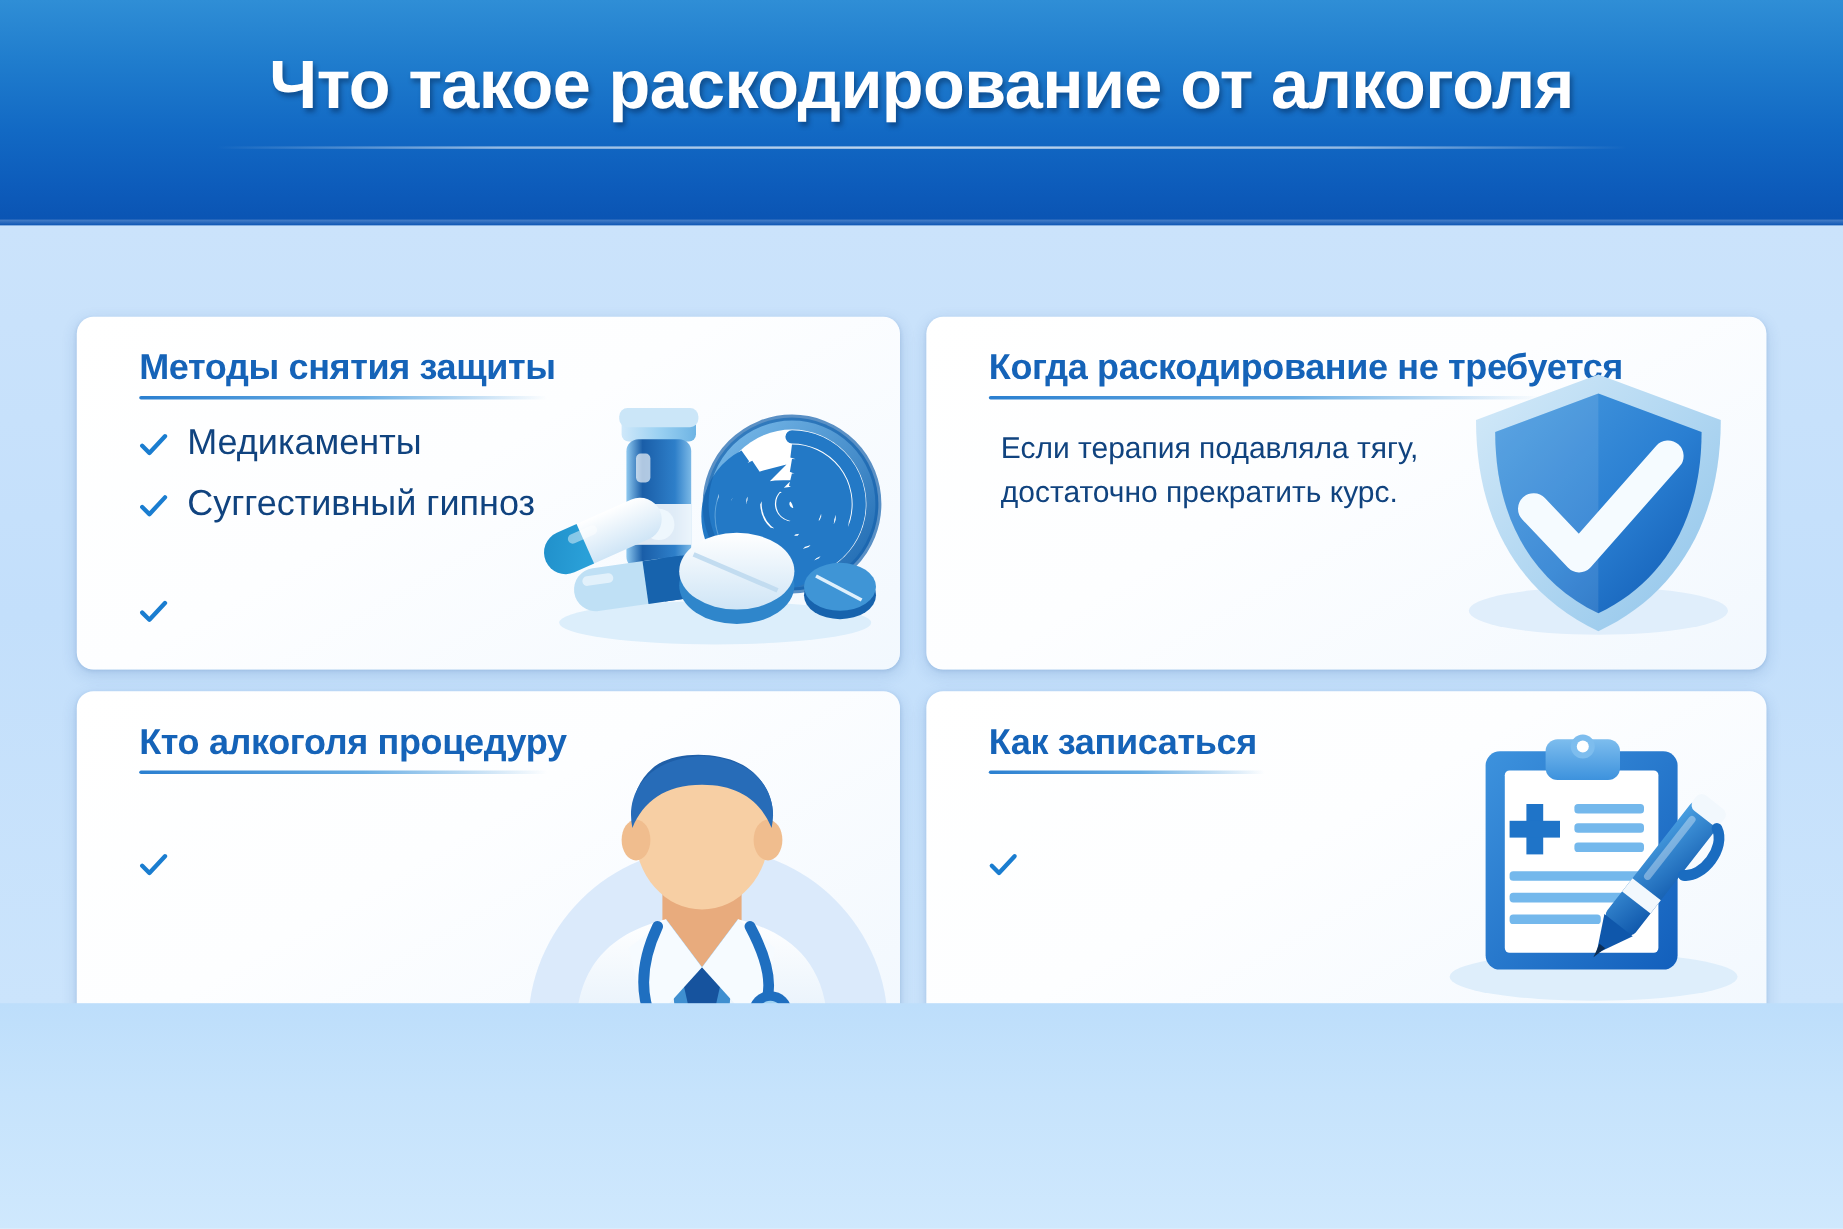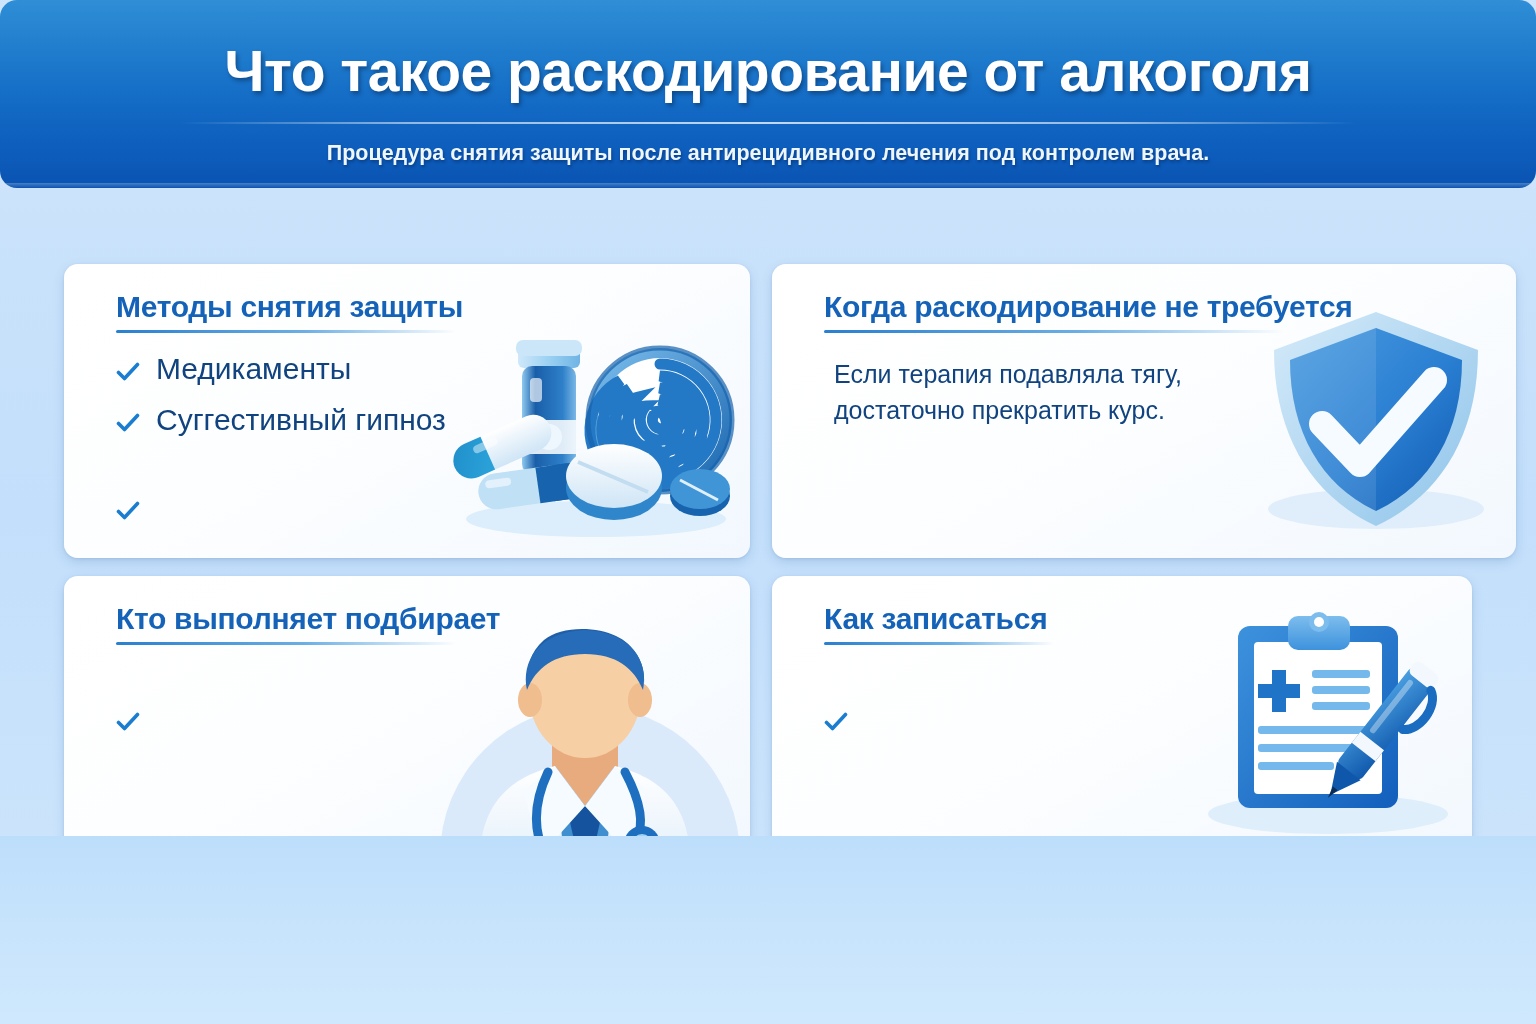--- a/index.html
+++ b/index.html
@@ -23,21 +23,20 @@
     left: 0; top: 0;
     width: 1536px;
     height: 188px;
     background: linear-gradient(180deg,
                 #2f8ed6 0%,
                 #1f7ccd 28%,
                 #1269c4 58%,
                 #0d5cbb 82%,
                 #0a53b2 100%);
     overflow: hidden;
-    border-radius: 17px;
   }
   .header::after {
     content: "";
     position: absolute;
     left: 0; right: 0; bottom: 0;
     height: 5px;
     background: linear-gradient(180deg, rgba(255,255,255,.25), rgba(255,255,255,0));
   }
   .header-title {
     position: absolute;
@@ -87,21 +86,21 @@
 
   .card {
     position: absolute;
     background: linear-gradient(150deg, #ffffff 0%, #fdfeff 45%, #f2f8fe 100%);
     border-radius: 14px;
     box-shadow: 0 4px 12px rgba(30,80,150,.16), 0 1px 3px rgba(30,80,150,.12);
     overflow: hidden;
     margin-top: 44px;
   }
   .card.c1 { left: 64px;  top: 32px;  width: 686px; height: 294px; }
-  .card.c2 { left: 772px; top: 32px;  width: 700px; height: 294px; padding-left: 44px; }
+  .card.c2 { left: 772px; top: 32px;  width: 700px; height: 294px; }
   .card.c3 { left: 64px;  top: 344px; width: 686px; height: 280px; }
   .card.c4 { left: 772px; top: 344px; width: 700px; height: 280px; }
 
   .card-title {
     position: absolute;
     left: 52px;
     top: 26px;
     font-size: 30px;
     font-weight: bold;
     color: #1563b8;
@@ -175,21 +174,20 @@
   }
 </style>
 </head>
 <body>
 
 <div class="poster">
 
   <div class="header">
     <div class="header-title">Что такое раскодирование от алкоголя</div>
     <div class="header-rule"></div>
-    <div class="header-sub">Процедура снятия защиты после антирецидивного лечения под контролем врача.</div>
   </div>
 
   <div class="stage">
 
     <div class="card c1">
       <div class="card-title">Методы снятия защиты</div>
       <div class="card-title-rule"></div>
 
       <div class="bullets">
         <div class="bullet">
@@ -321,21 +319,21 @@
           <ellipse cx="120" cy="205" rx="108" ry="20" fill="#e0eefb"></ellipse>
           <path d="M120 8 L222 46 C222 132 184 192 120 222 C56 192 18 132 18 46 Z" fill="url(#g-shOuter)"></path>
           <path d="M120 24 L206 56 C206 130 173 182 120 207 C67 182 34 130 34 56 Z" fill="url(#g-shInner)"></path>
           <path d="M120 24 L120 207 C67 182 34 130 34 56 Z" fill="#ffffff" opacity=".10"></path>
           <path d="M66 120 L104 160 L178 76" fill="none" stroke="#f5fbff" stroke-width="26" stroke-linecap="round" stroke-linejoin="round"></path>
         </svg>
       </div>
     </div>
 
     <div class="card c3">
-      <div class="card-title">Кто выполняет подбирает</div>
+      <div class="card-title">Кто алкоголя процедуру</div>
       <div class="card-title-rule"></div>
 
       <div class="bullets">
         <div class="bullet" style="white-space:pre-line;">
           <span class="chk">
             <svg viewBox="0 0 24 22" width="24" height="22" aria-hidden="true">
               <path d="M2.5 11.5 L8.5 17.5 L21.5 3.5" fill="none" stroke="#1a7dd0" stroke-width="3.6" stroke-linecap="round" stroke-linejoin="round"></path>
             </svg>
           </span>
         </div>

